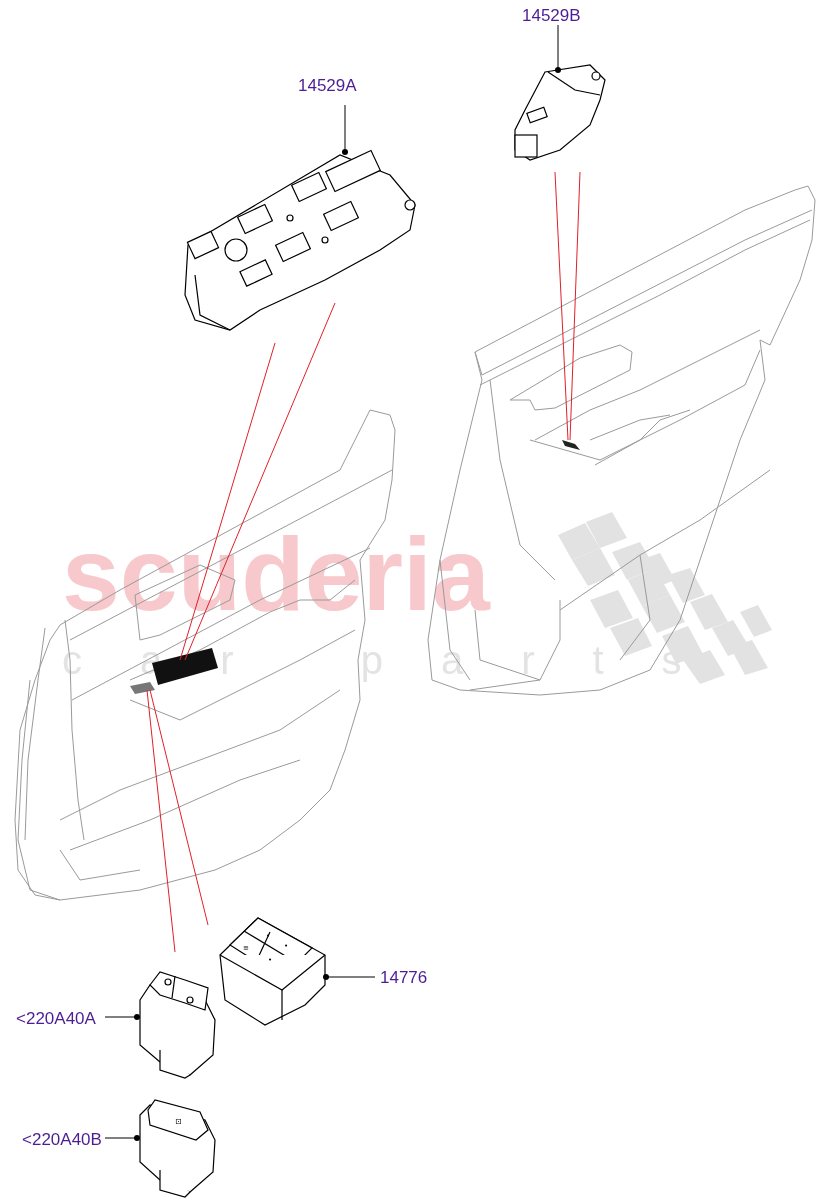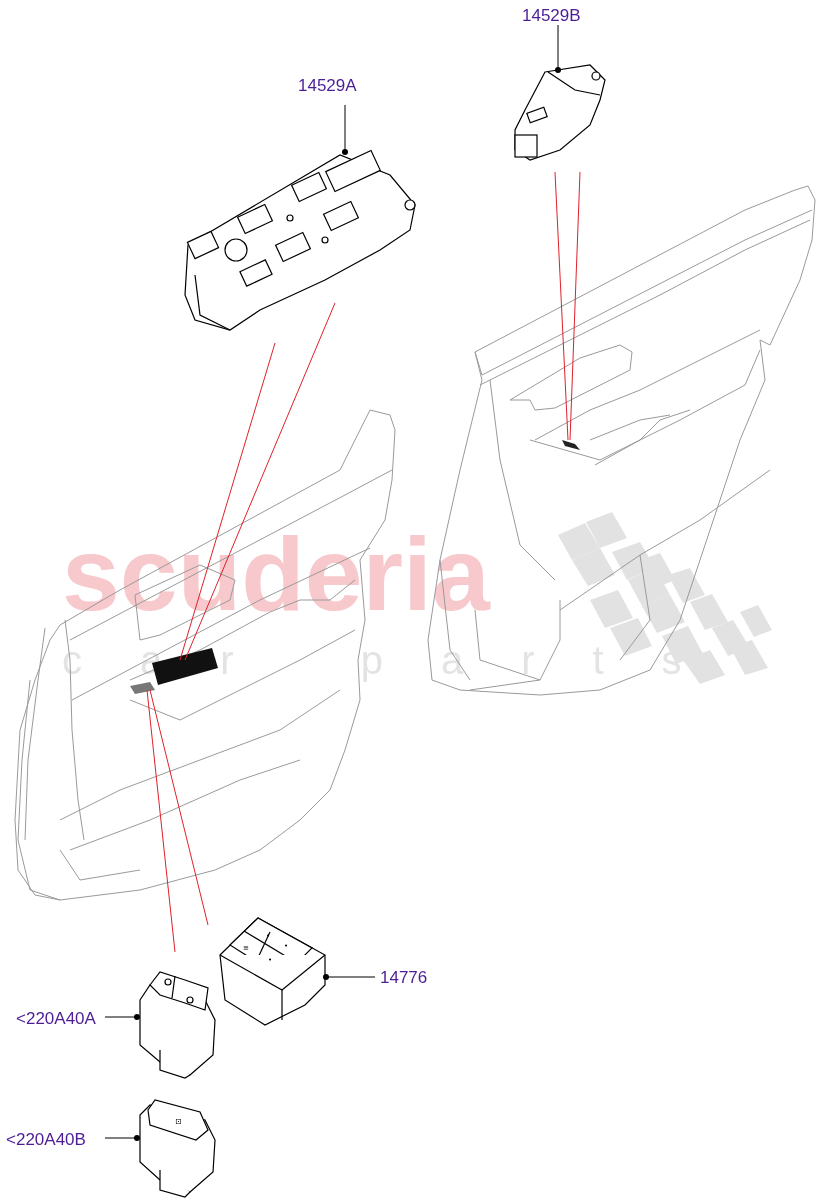--- a/index.html
+++ b/index.html
@@ -148,14 +148,14 @@
       <path d="M160,1170 L160,1190 L185,1197 L190,1192"></path>
     </g>
     <line x1="105" y1="1138" x2="137" y2="1138" stroke="#000" stroke-width="1"></line>
     <circle cx="137" cy="1138" r="3" fill="#000"></circle>
   </svg>
 
   <div class="callout" style="left:298px; top:76px;">14529A</div>
   <div class="callout" style="left:522px; top:6px;">14529B</div>
   <div class="callout" style="left:380px; top:968px;">14776</div>
   <div class="callout" style="left:6px; top:1009px;margin-left:10px;">&lt;220A40A</div>
-  <div class="callout" style="left:6px; top:1130px;">&lt;220A40B</div>
+  <div class="callout" style="left:22px; top:1130px;">&lt;220A40B</div>
 </div>
 
 </body></html>

